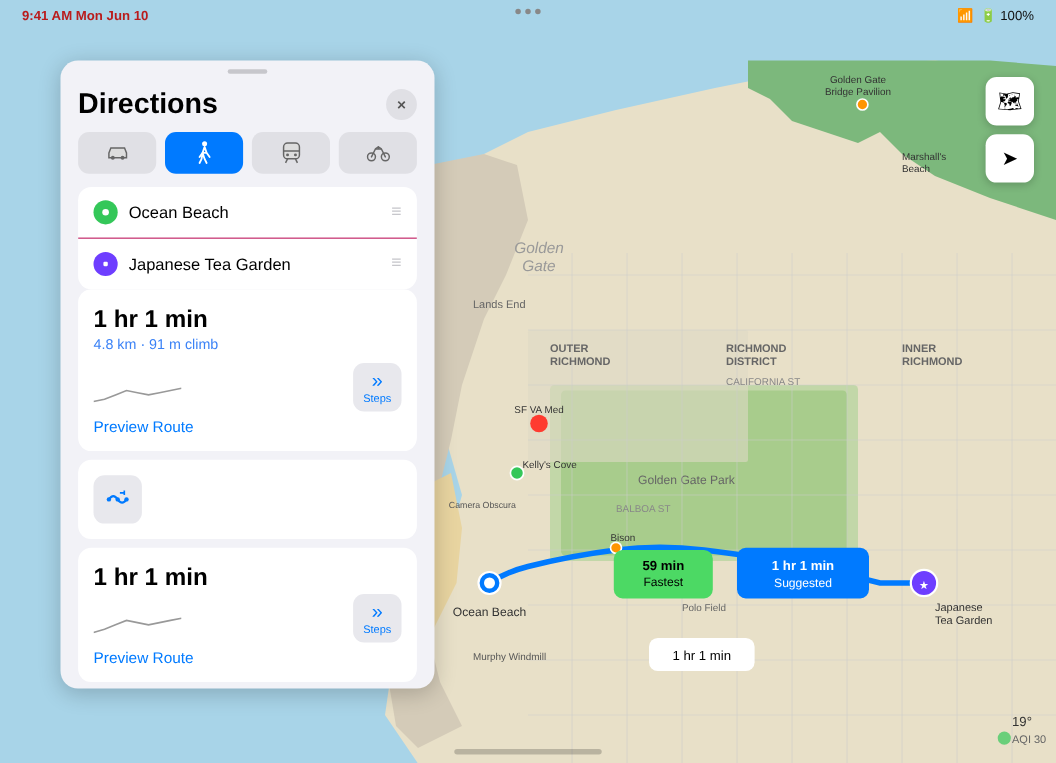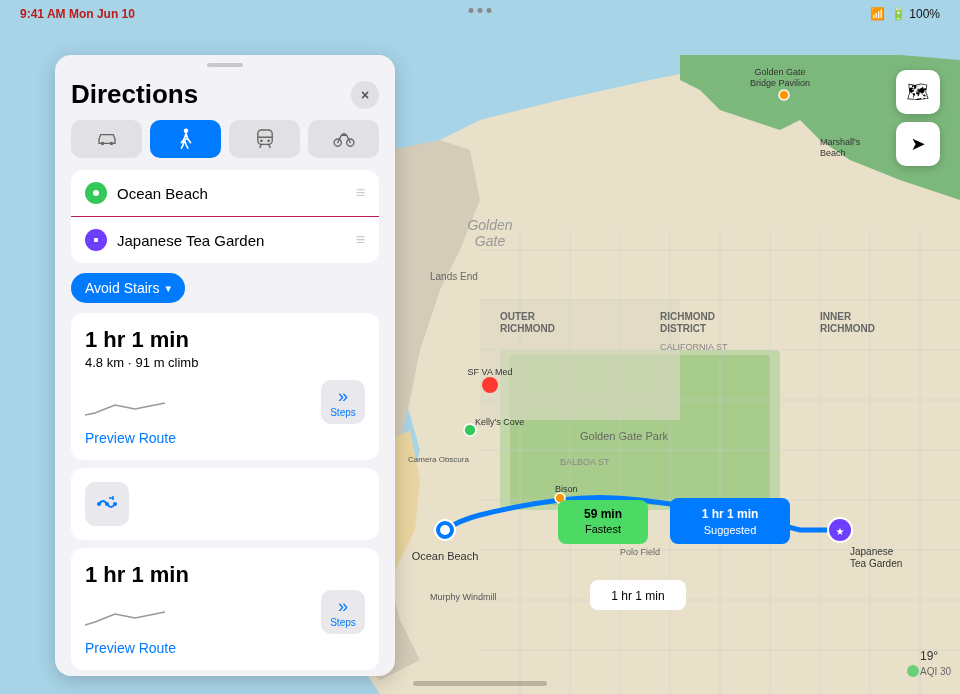--- a/index.html
+++ b/index.html
@@ -220,21 +220,21 @@
 
     .route-time {
       font-size: 22px;
       font-weight: 600;
       color: #000;
       margin-bottom: 2px;
     }
 
     .route-details {
       font-size: 13px;
-      color: #000000;
+      color: #3b82f6;
       margin-bottom: 10px;
     }
 
     .route-bottom {
       display: flex;
       align-items: center;
       justify-content: space-between;
     }
 
     .route-elevation {
@@ -560,26 +560,20 @@
       <div class="location-dot dot-end">
         <svg width="10" height="10" viewBox="0 0 10 10">
             <rect x="3" y="3" width="4" height="4" rx="1" fill="white"></rect>
           </svg>
       </div>
       <span class="location-name">Japanese Tea Garden</span>
       <span class="reorder-icon">≡</span>
     </div>
   </div>
 
-  <div class="avoid-container">
-    <div class="avoid-btn">
-      <span>Avoid Stairs</span>
-      <span class="avoid-chevron">▾</span>
-    </div>
-  </div>
 
   <div class="routes-container scrollbar-hide">
 
     <div class="route-card">
       <div class="route-time">1 hr 1 min</div>
       <div class="route-details">4.8 km · 91 m climb</div>
       <div class="route-bottom">
         <svg class="route-elevation" viewBox="0 0 80 30">
           <polyline points="0,28 10,26 20,22 30,18 40,20 50,22 60,20 70,18 80,16" stroke="#999" stroke-width="1.5" fill="none"></polyline>
         </svg>

